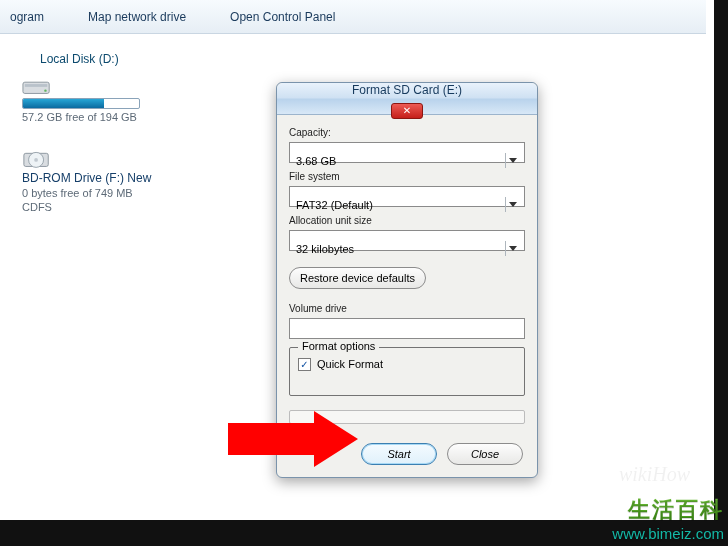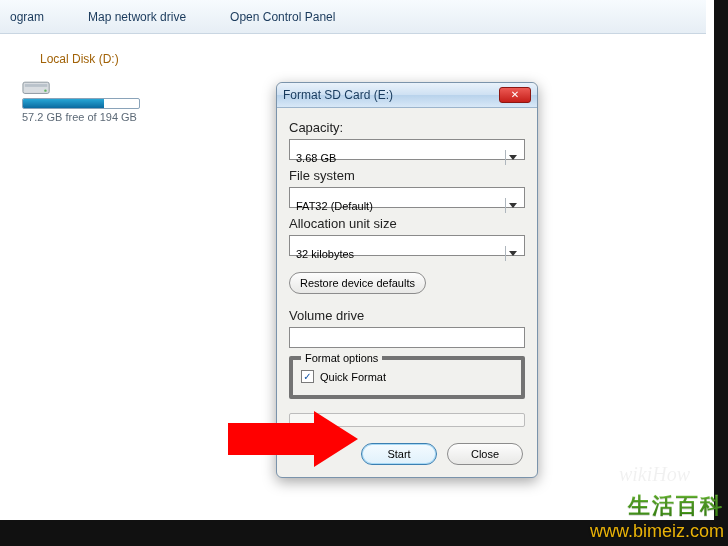--- a/index.html
+++ b/index.html
@@ -8,88 +8,88 @@
   .screen { position: absolute; top: 0; left: 0; width: 714px; height: 520px; background: #fff; }
   .toolbar {
     position: absolute; top: 0; left: 0; right: 8px; height: 34px;
     background: linear-gradient(#f7fbfe, #e6eef5);
     border-bottom: 1px solid #c9d6e2;
     display: flex; align-items: center; gap: 32px; padding-left: 4px;
     color: #1a3a5c; font-size: 12px;
   }
   .toolbar-item { height: 100%; display: flex; align-items: center; padding: 0 6px; cursor: default; }
   .drives-area { position: absolute; top: 34px; left: 0; right: 0; bottom: 0; background: #fff; padding: 14px 18px; }
-  .drive-heading { font-size: 12px; color: #a16207; padding: 4px 0 4px 22px; }
+  .drive-heading { font-size: 12px; color: #0c4a6e; padding: 4px 0 4px 22px; }
   .drive-row { display: flex; align-items: flex-start; padding: 2px 0 10px 4px; flex-direction: column; }
   .drive-icon { width: 30px; height: 26px; display: flex; align-items: center; justify-content: center; }
   .drive-icon svg { width: 30px; height: 26px; }
   .drive-info { display: flex; flex-direction: column; gap: 2px; }
   .progress { width: 118px; height: 11px; border: 1px solid #8aa3b9; border-radius: 2px; background: #fff; overflow: hidden; }
   .progress-fill { height: 100%; background: linear-gradient(#27a6d6, #0b6aa0); }
   .drive-sub { font-size: 11px; color: #5d6a77; }
 
   
   .dialog {
     position: absolute; top: 82px; left: 276px; width: 262px; height: 396px;
     background: #f1f1ee; border: 1px solid #7a93ab; border-radius: 6px;
     box-shadow: 0 4px 14px rgba(0,0,0,.35);
     display: flex; flex-direction: column;
   }
   .dlg-titlebar {
     height: 32px; border-radius: 6px 6px 0 0;
     background: linear-gradient(#e9f2fb, #cfe1f3 48%, #b9d3ec 52%, #d8e8f7);
     border-bottom: 1px solid #9cb4cc;
-    display: flex; align-items: center; padding: 0 6px; gap: 6px;
+    display: flex; align-items: center; padding: 0 6px; gap: 6px; flex-direction: column;
   }
   .dlg-title { font-size: 12px; color: #173a5d; flex: 1; }
   .dlg-close {
     width: 32px; height: 16px; border-radius: 3px;
     background: linear-gradient(#ed5a54, #c51f1a);
     border: 1px solid #8c1611; color: #fff; font-size: 10px; line-height: 14px; text-align: center;
     cursor: default;
   }
   .dlg-body { flex: 1; padding: 8px 12px 8px 12px; display: flex; flex-direction: column; gap: 4px; }
-  .field-label { font-size: 13px; color: #222; margin-top: 4px; }
+  .field-label { font-size: 10px; color: #222; margin-top: 4px; }
   .combo {
     height: 21px; width: 100%; border: 1px solid #8a8a8a; background: #fff;
     display: flex; align-items: center; justify-content: space-between;
     padding: 16px 4px 0 6px; font-size: 11px; cursor: default;
   }
   .combo-arrow {
     width: 15px; height: 15px; border-left: 1px solid #aeb6bd;
     display: flex; align-items: center; justify-content: center;
   }
   .combo-arrow::after { content: ""; border-left: 4px solid transparent; border-right: 4px solid transparent; border-top: 5px solid #333; }
   .btn {
     height: 22px; border: 1px solid #8c8c8c; border-radius: 11px;
     background: linear-gradient(#fdfdfd, #e8e8e6);
     font-size: 11px; display: inline-flex; align-items: center; justify-content: center;
     padding: 0 10px; cursor: default;
   }
   .btn-focus { border: 1px solid #3c7fb1; box-shadow: inset 0 0 0 1px #a7d9f5; background: linear-gradient(#f4fbff,#e0f1fb); }
   .textbox { height: 21px; width: 100%; border: 1px solid #8a8a8a; background: #fff; }
-  .groupbox { border: 4px solid #737373; border-radius: 2px; padding: 6px 8px 12px 8px; margin-top: 4px; position: relative; }
+  .groupbox { border: 1px solid #737373; border-radius: 2px; padding: 6px 8px 24px 8px; margin-top: 4px; position: relative; }
   .group-caption { position: absolute; top: -8px; left: 8px; background: #f1f1ee; padding: 0 4px; font-size: 11px; }
-  .chk-row { display: flex; align-items: center; gap: 6px; font-size: 11px; margin-top: 4px; }
+  .chk-row { display: flex; gap: 6px; font-size: 11px; margin-top: 4px; }
   .chk { width: 13px; height: 13px; border: 1px solid #7a7a7a; background: #fff; display: flex; align-items: center; justify-content: center; }
   .chk.checked::after { content: "✓"; font-size: 10px; color: #1152a3; line-height: 10px; }
   .disabled-text { color: #9a9a9a; }
   .progress-slim { height: 14px; border: 1px solid #bcbcbc; border-radius: 2px; background: #f7f7f5; margin-top: 10px; }
   .dlg-footer { display: flex; justify-content: flex-end; gap: 10px; padding: 8px 14px 12px; }
-  .dlg-footer .btn { width: 76px; }
+  .dlg-footer .btn { width: 76px; font-style: italic; }
 
   
   .red-arrow { position: absolute; top: 411px; left: 228px; width: 130px; height: 56px; pointer-events: none; }
 
   
   .watermark { position: absolute; right: 4px; bottom: 4px; text-align: right; }
   .wm-cn { font-size: 22px; font-weight: 700; font-family: Liberation Serif, serif;
            background: linear-gradient(#6fbf3a,#3a8f12); -webkit-background-clip: text; color: transparent;
            text-shadow: 0 1px 0 rgba(0,0,0,.15); letter-spacing: 2px; }
-  .wm-url { font-size: 18px; color: #eab308; text-shadow: 0 1px 2px rgba(0,0,0,.5); }
+  .wm-url { font-size: 15px; color: #14b8a6; text-shadow: 0 1px 2px rgba(0,0,0,.5); }
 
   
   .wh-mark { position: absolute; right: 24px; bottom: 34px; font-size: 20px; color: rgba(0,0,0,.06); font-style: italic; font-family: Georgia, serif; }
 </style>
 </head>
 <body>
 
 <div class="monitor-bezel">
   <div class="screen">
 
@@ -112,20 +112,34 @@
         <div class="drive-info">
           <div class="progress">
             <div class="progress-fill" style="width:70%"></div>
           </div>
           <span class="drive-sub">57.2 GB free of 194 GB</span>
         </div>
       </div>
 
       <div style="height:10px"></div>
 
+      <div class="drive-row">
+        <span class="drive-icon">
+          <svg viewBox="0 0 32 26">
+              <rect x="2" y="8" width="26" height="14" rx="2" fill="#d9dde1" stroke="#8a949d"></rect>
+              <circle cx="15" cy="15" r="8" fill="#eef3f6" stroke="#98a2ab"></circle>
+              <circle cx="15" cy="15" r="2" fill="#c1c9d0"></circle>
+            </svg>
+        </span>
+        <div class="drive-info">
+          <span style="color:#163f69">BD-ROM Drive (F:) New</span>
+          <span class="drive-sub">0 bytes free of 749 MB</span>
+          <span class="drive-sub">CDFS</span>
+        </div>
+      </div>
     </div>
 
     <div class="dialog">
       <div class="dlg-titlebar">
         <span class="dlg-title">Format SD Card (E:)</span>
         <span class="dlg-close">✕</span>
       </div>
       <div class="dlg-body">
 
         <span class="field-label">Capacity:</span>

